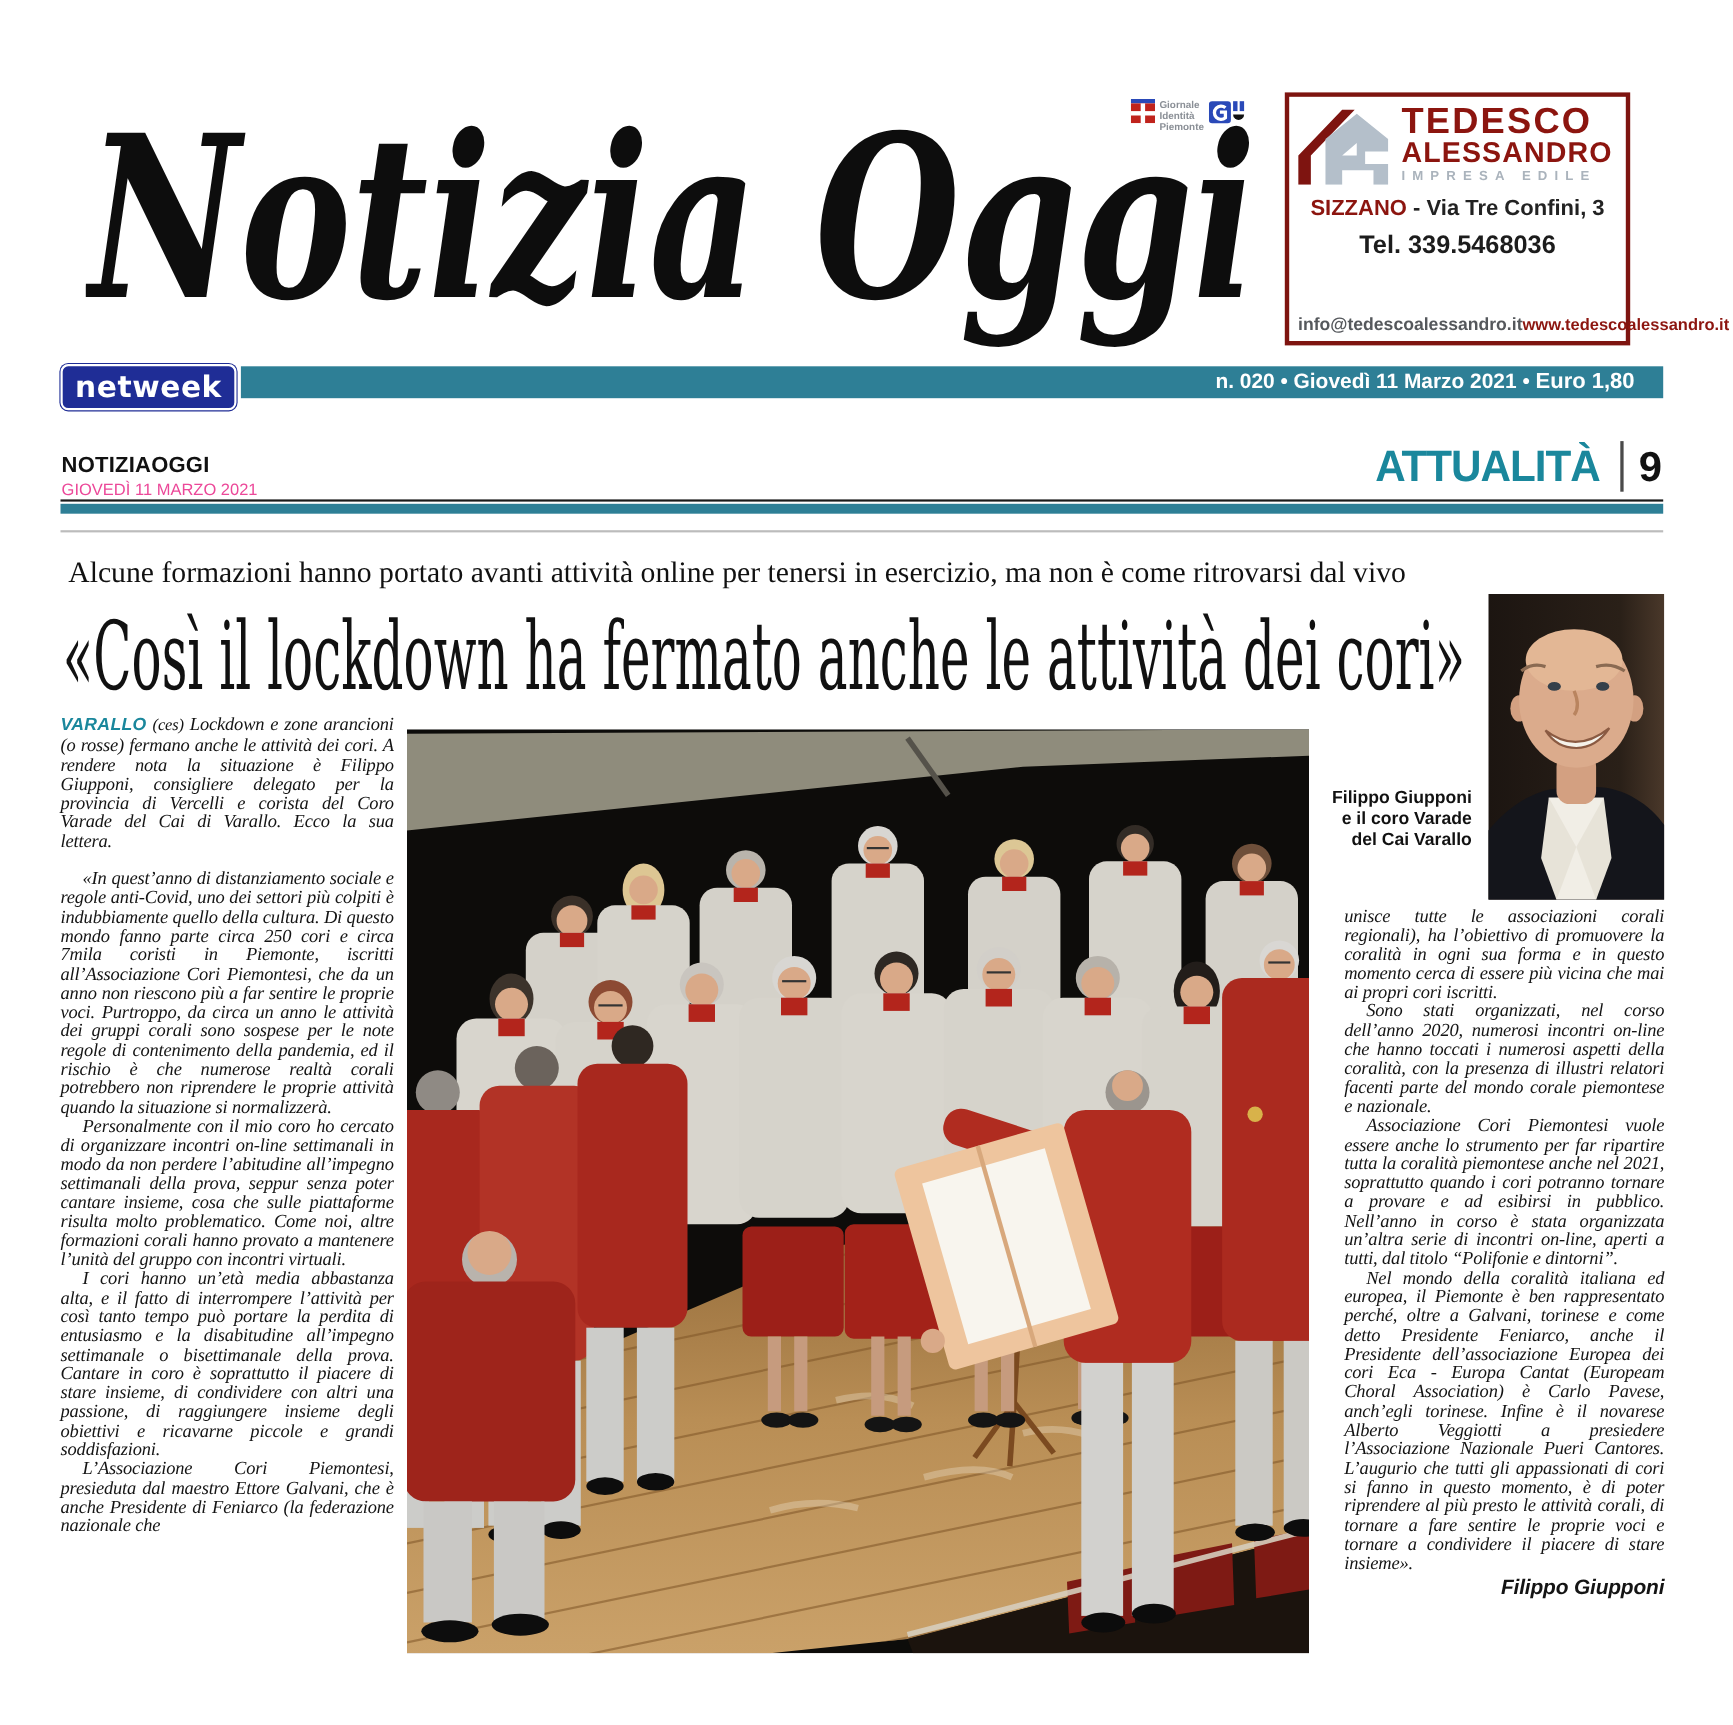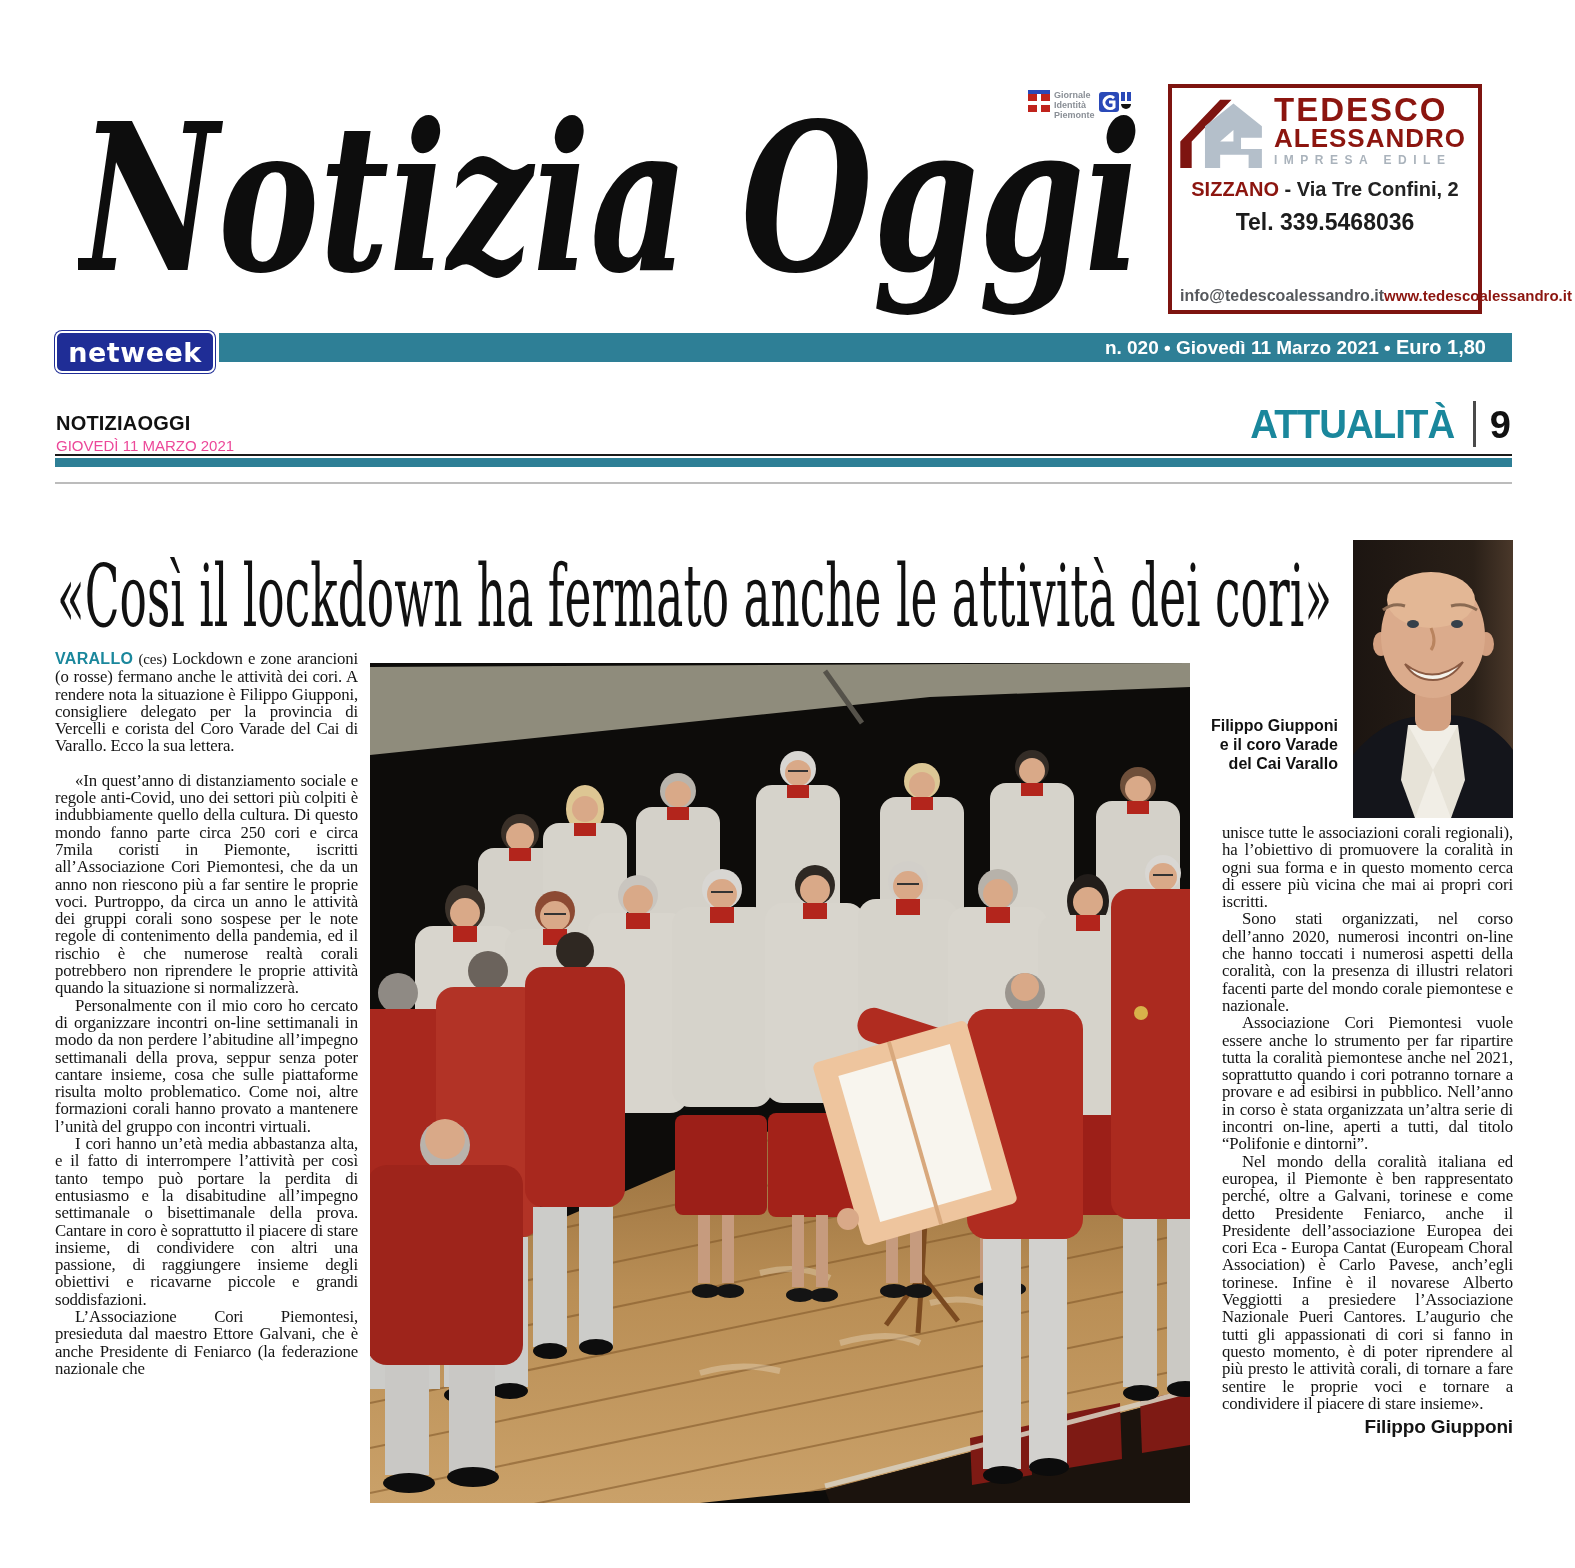--- a/index.html
+++ b/index.html
@@ -59,21 +59,21 @@
   .kicker { left:62px; top:505px; width:1285px; font-size:27px; color:#111; letter-spacing:0; }
   .headline-svg { left:55px; top:546px; width:1285px; height:100px; }
 
   
   .portrait { left:1353px; top:540px; width:160px; height:278px; }
   .caption { left:1196px; top:716px; width:142px; text-align:right;
              font-family:"Liberation Sans",sans-serif; font-weight:700; font-size:16px;
              line-height:19px; white-space:pre-line; color:#111; }
 
   
-  .col { font-size:16.8px; line-height:17.3px; letter-spacing:-0.15px; text-align:justify; }
+  .col { font-size:16.8px; line-height:17.3px; letter-spacing:-0.15px; text-align:justify;font-style:italic; }
   .leftcol  { left:55px;  top:650px; width:303px; }
   .rightcol { left:1222px; top:824px; width:291px; }
   .col p.ind { text-indent:20px; }
   .lead { margin-bottom:17px; }
   .lead-city { font-family:"Liberation Sans",sans-serif; font-weight:800; font-size:16px;
                color:#1a879c; letter-spacing:0.3px; }
   .lead-credit { font-size:15px; }
   .signature { text-align:right; font-family:"Liberation Sans",sans-serif; font-weight:800;
                font-size:19px; margin-top:6px; }
 
@@ -117,21 +117,21 @@
         <polygon points="26,78 26,34 56,10 86,34 86,46 64,46 64,58 86,58 86,78 72,78 72,64 42,64 42,78" fill="#b4bfca"></polygon>
         <polygon points="42,50 56,38 56,50" fill="#fff"></polygon>
       </svg>
       <div class="ad-name">
         <div class="ad-n1">TEDESCO</div>
         <div class="ad-n2">ALESSANDRO</div>
         <div class="ad-tag">IMPRESA EDILE</div>
       </div>
     </div>
     <div class="ad-city-line">
-      <span class="ad-city">SIZZANO</span><span> - Via Tre Confini, 2</span>
+      <span class="ad-city">SIZZANO</span><span> - Via Tre Confini, 3</span>
     </div>
     <div class="ad-phone">Tel. 339.5468036</div>
     <div class="ad-bottom">
       <span class="ad-mail">info@tedescoalessandro.it</span>
       <span class="ad-web">www.tedescoalessandro.it</span>
     </div>
   </div>
 
   <div class="abs netweek">
     <span>netweek</span>
@@ -146,20 +146,21 @@
   </div>
   <div class="abs folio-right">
     <span class="section-label">ATTUALITÀ</span>
     <span class="folio-div"></span>
     <span class="page-num">9</span>
   </div>
   <div class="abs rule-dark"></div>
   <div class="abs rule-teal"></div>
   <div class="abs rule-gray"></div>
 
+  <div class="abs kicker">Alcune formazioni hanno portato avanti attività online per tenersi in esercizio, ma non è come ritrovarsi dal vivo</div>
   <svg class="abs headline-svg" viewBox="0 0 1285 100">
     <text x="2" y="80" font-family="DejaVu Serif, serif" font-size="86" fill="#111" textLength="1275" lengthAdjust="spacingAndGlyphs">«Così il lockdown ha fermato anche le attività dei cori»</text>
   </svg>
 
   <svg class="abs portrait" viewBox="0 0 160 278">
     <defs>
       <linearGradient id="pbg" x1="0" y1="0" x2="1" y2="0">
         <stop offset="0" stop-color="#1c1511"></stop>
           <stop offset="0.75" stop-color="#2a2018"></stop>
         <stop offset="1" stop-color="#4a382a"></stop>

